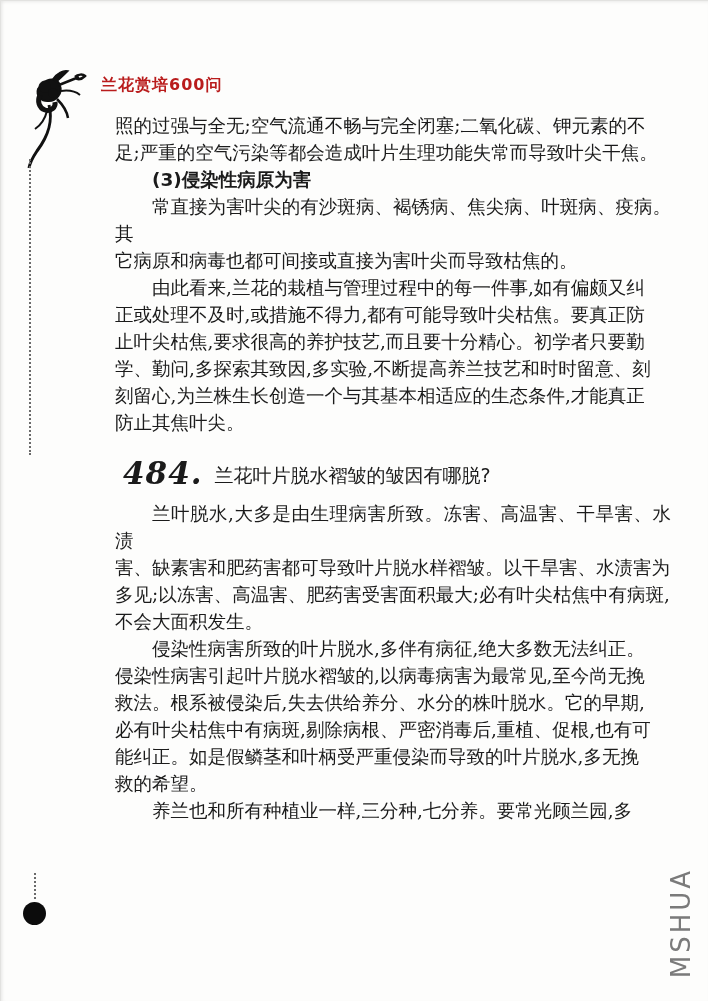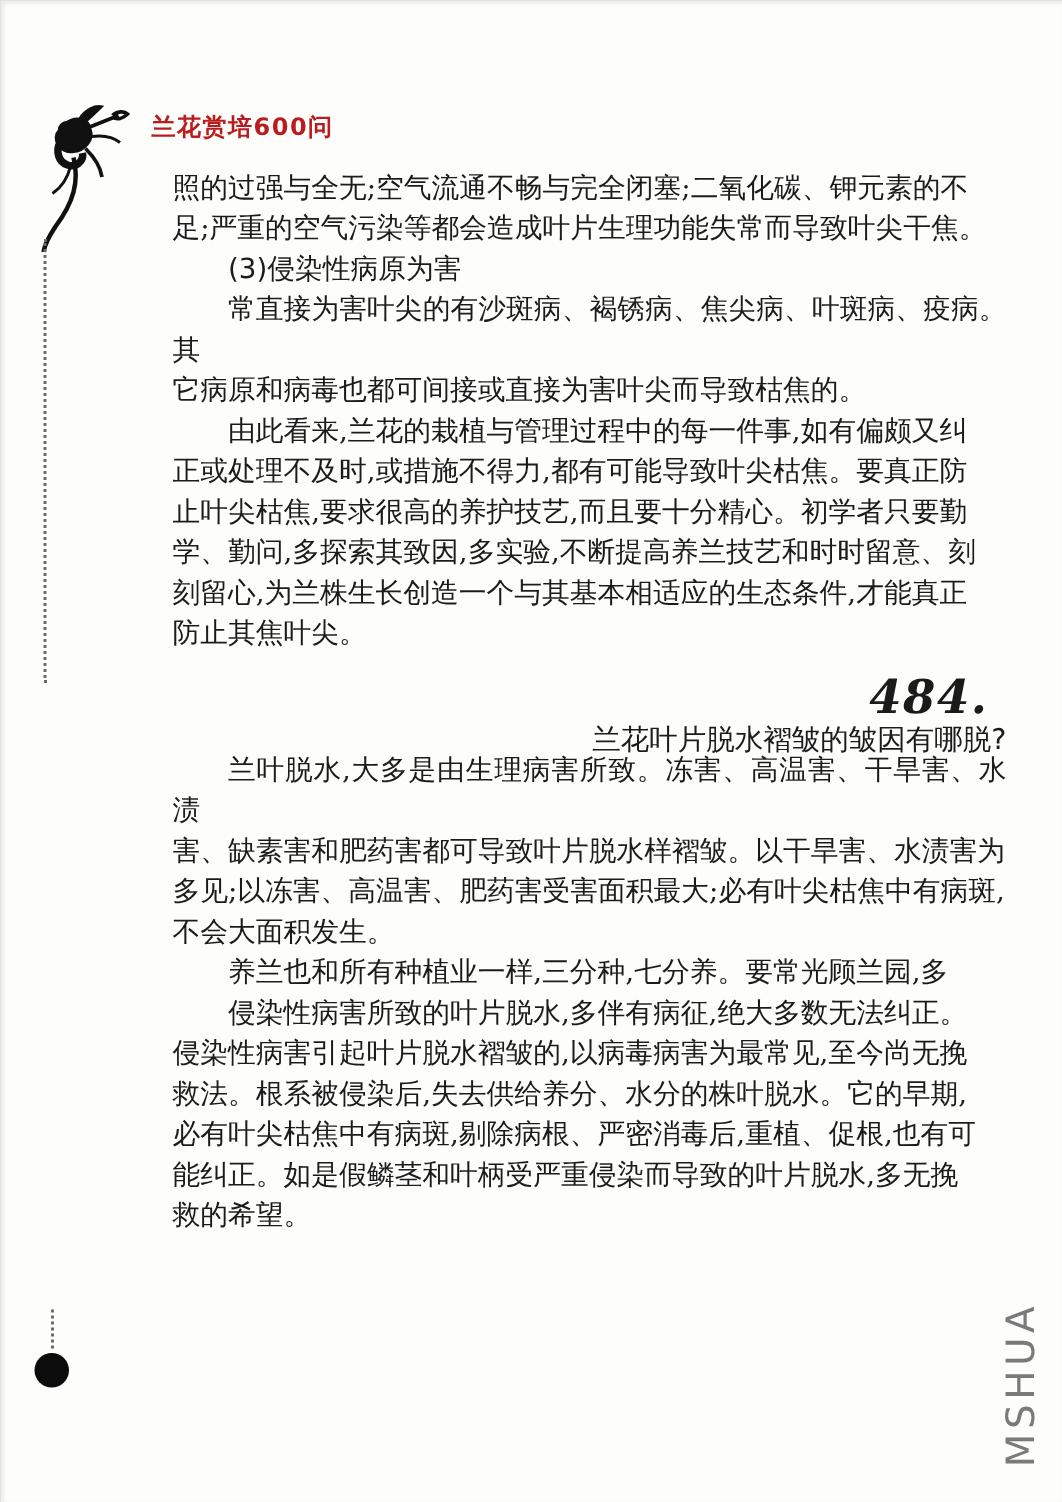--- a/index.html
+++ b/index.html
@@ -24,28 +24,27 @@
   .orchid{position:absolute;left:22px;top:64px;width:64px;height:130px;}
   
   .textcol{
     position:absolute;left:90px;top:111px;width:556px;
     font-size:18.5px;line-height:27px;
     text-align:justify;
     margin-left:24px;
   }
   .textcol p{margin:0;white-space:pre-line;}
   .ind{text-indent:2em;}
-  .sub-head{font-weight:normal;text-indent:2em;font-family:"DejaVu Sans", sans-serif;}
+  .sub-head{font-weight:bold;text-indent:2em;font-family:"DejaVu Sans", sans-serif;}
   
   .qhead{
     margin:14px 0 12px 8px;
     height:38px;
     display:flex;align-items:flex-end;
     white-space:nowrap;
-    flex-direction:column;
   }
   .qnum{
     font-family:"DejaVu Serif", serif;
     font-style:italic;font-weight:bold;
     font-size:31px;line-height:30px;
     margin-right:12px;
     letter-spacing:1px;
   }
   .qtitle{
     font-family:"DejaVu Sans", sans-serif;
@@ -107,27 +106,27 @@
 
     <div class="qhead">
       <span class="qnum">484.</span>
       <span class="qtitle">兰花叶片脱水褶皱的皱因有哪脱?</span>
     </div>
 
     <p class="ind">兰叶脱水,大多是由生理病害所致。冻害、高温害、干旱害、水渍
 害、缺素害和肥药害都可导致叶片脱水样褶皱。以干旱害、水渍害为
 多见;以冻害、高温害、肥药害受害面积最大;必有叶尖枯焦中有病斑,
 不会大面积发生。</p>
-    <p class="ind">养兰也和所有种植业一样,三分种,七分养。要常光顾兰园,多</p>
     <p class="ind">侵染性病害所致的叶片脱水,多伴有病征,绝大多数无法纠正。
 侵染性病害引起叶片脱水褶皱的,以病毒病害为最常见,至今尚无挽
 救法。根系被侵染后,失去供给养分、水分的株叶脱水。它的早期,
 必有叶尖枯焦中有病斑,剔除病根、严密消毒后,重植、促根,也有可
 能纠正。如是假鳞茎和叶柄受严重侵染而导致的叶片脱水,多无挽
 救的希望。</p>
+    <p class="ind">养兰也和所有种植业一样,三分种,七分养。要常光顾兰园,多</p>
   </div>
 
   <div class="dotted-line dl-1"></div>
   <div class="dotted-line dl-2"></div>
   <div class="punch-dot"></div>
 
   <div class="watermark" style="color: rgb(122, 122, 122);">MSHUA</div>
 
 </div>
 

